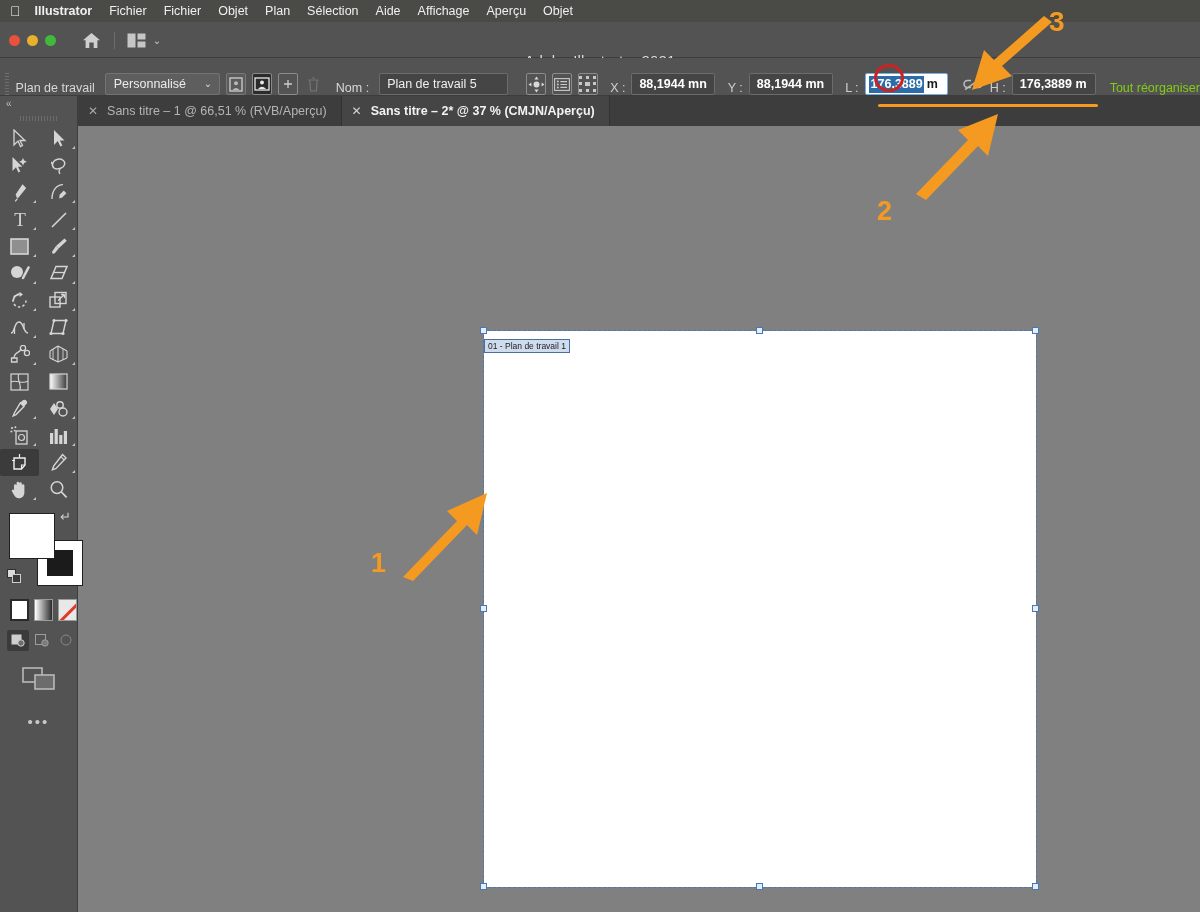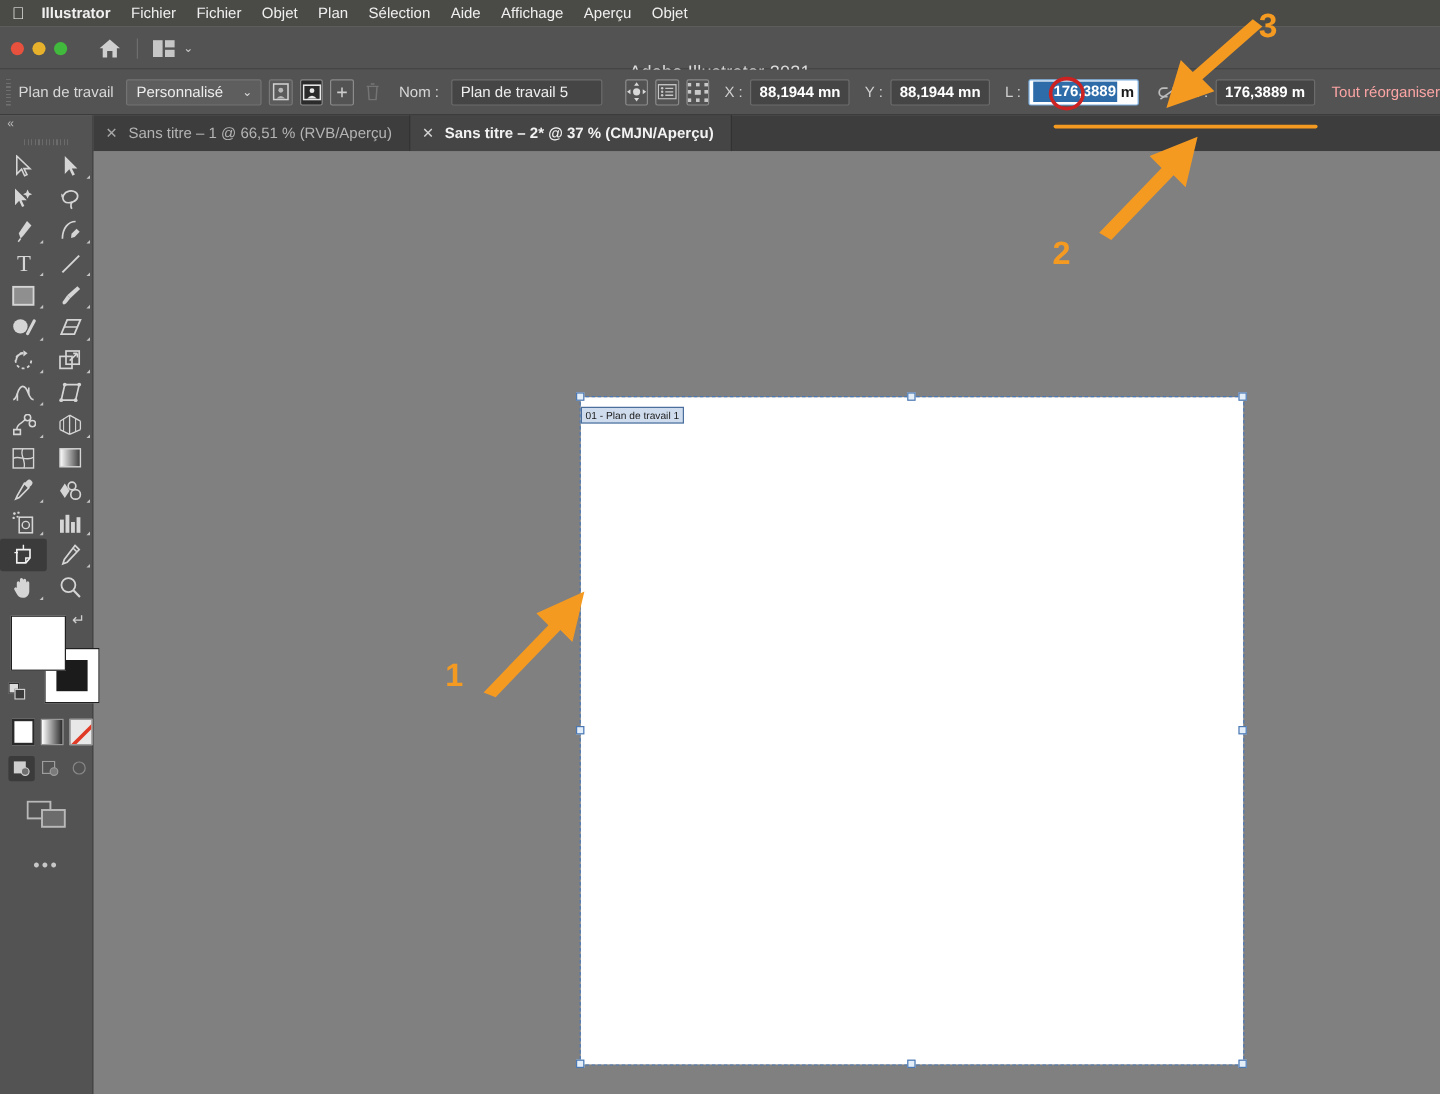--- a/index.html
+++ b/index.html
@@ -64,21 +64,21 @@
     text-align: center;
     color: #dcdcdc; font-size: 15px;
     letter-spacing: 0.2px;
   }
 
   
   .ctrlbar {
     position: absolute; top: 58px; left: 0; width: 1200px; height: 38px;
     background: #535353;
     border-bottom: 1px solid #3c3c3c;
-    display: flex; align-items: center;
+    display: flex; align-items: flex-end;
     color: #d2d2d2; font-size: 12.5px;
     white-space: nowrap;
   }
   .grip {
     width: 4px; height: 22px; margin-left: 5px; margin-right: 7px;
     background: repeating-linear-gradient(to bottom,#6f6f6f 0 1px,transparent 1px 3px);
   }
   .cb-label { color: #d8d8d8; margin-right: 10px; }
 
   .select-box {
@@ -120,28 +120,28 @@
   .field.name { width: 142px; font-weight: normal; color: #efefef; }
   .field.num  { width: 92px; }
   .field.num.editing {
     background: #ffffff;
     border: 1px solid #7aaee0;
     padding: 0 3px;
     position: relative;
   }
   .sel-text {
     background: #2d6ca8; color: #ffffff;
-    padding: 1px 1px 2px 17px;
+    padding: 1px 1px 2px 2px;
     font-weight: bold; font-size: 12.5px;
   }
   .unit-suffix { color: #1b1b1b; font-weight: bold; font-size: 12.5px; margin-left: 3px; }
 
   .sep-space { width: 14px; }
   .lbl-x { color: #cfcfcf; margin-right: 6px; }
-  .tout { color: #fca5a5; font-size: 12.5px; margin-left: 14px; }
+  .tout { color: #84cc16; font-size: 12.5px; margin-left: 14px; }
 
   
   .tabbar {
     position: absolute; top: 96px; left: 78px; width: 1122px; height: 30px;
     background: #3d3d3d;
     display: flex; align-items: stretch;
   }
   .tab {
     display: flex; align-items: center;
     padding: 0 14px 0 10px;

